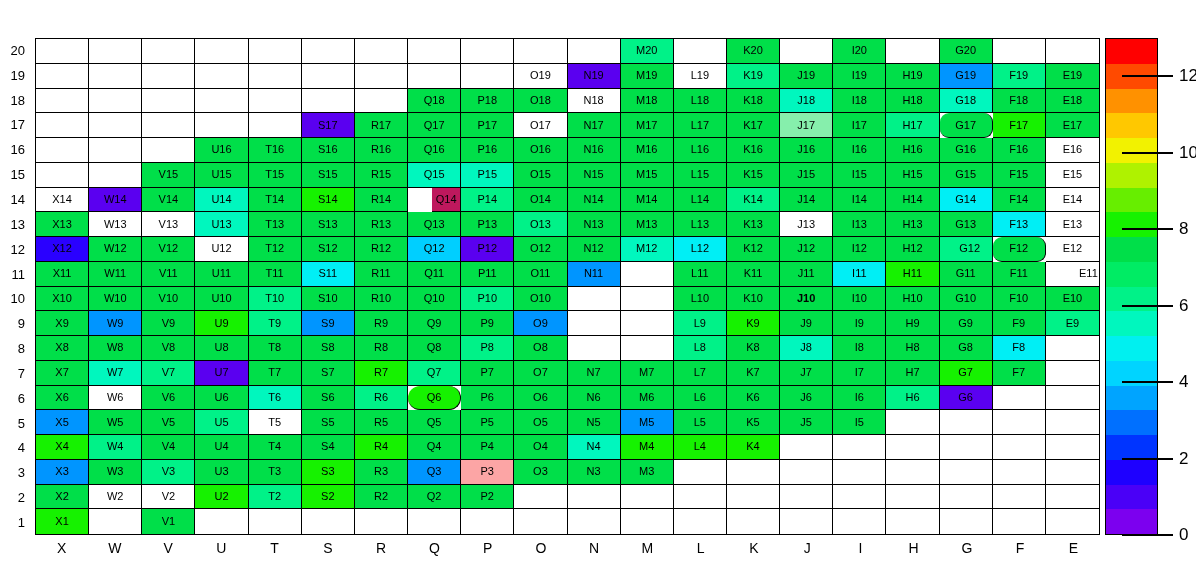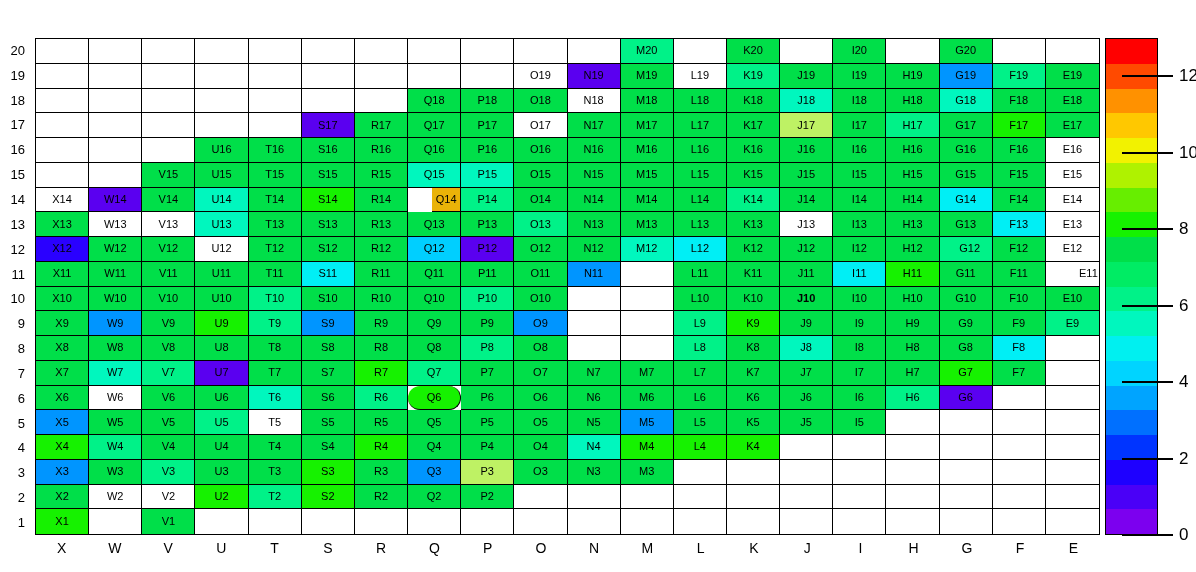--- a/index.html
+++ b/index.html
@@ -156,24 +156,24 @@
       <div class="cell" style="background: rgb(255, 255, 255);"></div>
       <div class="cell" style="background: rgb(90, 0, 240);">S17</div>
       <div class="cell" style="background: rgb(0, 223, 73);">R17</div>
       <div class="cell" style="background: rgb(0, 223, 73);">Q17</div>
       <div class="cell" style="background: rgb(0, 223, 73);">P17</div>
       <div class="cell" style="background: rgb(255, 255, 255);">O17</div>
       <div class="cell" style="background: rgb(0, 223, 73);">N17</div>
       <div class="cell" style="background: rgb(0, 223, 73);">M17</div>
       <div class="cell" style="background: rgb(0, 223, 73);">L17</div>
       <div class="cell" style="background: rgb(0, 223, 73);">K17</div>
-      <div class="cell" style="background: #bef264; text-align: right;">J17</div>
+      <div class="cell" style="background: #86efac; text-align: right;">J17</div>
       <div class="cell" style="background: rgb(0, 223, 73);">I17</div>
       <div class="cell" style="background: rgb(0, 242, 136);">H17</div>
-      <div class="cell" style="background: rgb(0, 223, 73);">G17</div>
+      <div class="cell" style="background: rgb(0, 223, 73); border-radius: 9px;">G17</div>
       <div class="cell" style="background: rgb(22, 242, 0);">F17</div>
       <div class="cell" style="background: rgb(0, 223, 73);">E17</div>
       <div class="cell" style="background: rgb(255, 255, 255);"></div>
       <div class="cell" style="background: rgb(255, 255, 255);"></div>
       <div class="cell" style="background: rgb(255, 255, 255);"></div>
       <div class="cell" style="background: rgb(0, 223, 73);">U16</div>
       <div class="cell" style="background: rgb(0, 223, 73);">T16</div>
       <div class="cell" style="background: rgb(0, 223, 73);">S16</div>
       <div class="cell" style="background: rgb(0, 223, 73);">R16</div>
       <div class="cell" style="background: rgb(0, 223, 73);">Q16</div>
@@ -209,21 +209,21 @@
       <div class="cell" style="background: rgb(0, 223, 73);">G15</div>
       <div class="cell" style="background: rgb(0, 223, 73);">F15</div>
       <div class="cell" style="background: rgb(255, 255, 255);">E15</div>
       <div class="cell" style="background: rgb(255, 255, 255);">X14</div>
       <div class="cell" style="background: rgb(90, 0, 240);">W14</div>
       <div class="cell" style="background: rgb(0, 223, 73);">V14</div>
       <div class="cell" style="background: rgb(0, 247, 190);">U14</div>
       <div class="cell" style="background: rgb(0, 223, 73);">T14</div>
       <div class="cell" style="background: rgb(22, 242, 0);">S14</div>
       <div class="cell" style="background: rgb(0, 223, 73);">R14</div>
-      <div class="cell" style="background: #eab308; margin-left: 24px;">Q14</div>
+      <div class="cell" style="background: #be185d; margin-left: 24px;">Q14</div>
       <div class="cell" style="background: rgb(0, 242, 136);">P14</div>
       <div class="cell" style="background: rgb(0, 223, 73);">O14</div>
       <div class="cell" style="background: rgb(0, 223, 73);">N14</div>
       <div class="cell" style="background: rgb(0, 223, 73);">M14</div>
       <div class="cell" style="background: rgb(0, 223, 73);">L14</div>
       <div class="cell" style="background: rgb(0, 242, 136);">K14</div>
       <div class="cell" style="background: rgb(0, 223, 73);">J14</div>
       <div class="cell" style="background: rgb(0, 223, 73);">I14</div>
       <div class="cell" style="background: rgb(0, 223, 73);">H14</div>
       <div class="cell" style="background: rgb(0, 239, 245);">G14</div>
@@ -260,21 +260,21 @@
       <div class="cell" style="background: rgb(90, 0, 240);">P12</div>
       <div class="cell" style="background: rgb(0, 223, 73);">O12</div>
       <div class="cell" style="background: rgb(0, 223, 73);">N12</div>
       <div class="cell" style="background: rgb(0, 247, 190);">M12</div>
       <div class="cell" style="background: rgb(0, 239, 245);">L12</div>
       <div class="cell" style="background: rgb(0, 223, 73);">K12</div>
       <div class="cell" style="background: rgb(0, 223, 73);">J12</div>
       <div class="cell" style="background: rgb(0, 223, 73);">I12</div>
       <div class="cell" style="background: rgb(0, 223, 73);">H12</div>
       <div class="cell" style="background: rgb(0, 242, 136); padding-left: 8px;">G12</div>
-      <div class="cell" style="background: rgb(0, 223, 73);">F12</div>
+      <div class="cell" style="background: rgb(0, 223, 73); border-radius: 9px;">F12</div>
       <div class="cell" style="background: rgb(255, 255, 255);">E12</div>
       <div class="cell" style="background: rgb(0, 223, 73);">X11</div>
       <div class="cell" style="background: rgb(0, 223, 73);">W11</div>
       <div class="cell" style="background: rgb(0, 223, 73);">V11</div>
       <div class="cell" style="background: rgb(0, 223, 73);">U11</div>
       <div class="cell" style="background: rgb(0, 223, 73);">T11</div>
       <div class="cell" style="background: rgb(0, 239, 245);">S11</div>
       <div class="cell" style="background: rgb(0, 223, 73);">R11</div>
       <div class="cell" style="background: rgb(0, 223, 73);">Q11</div>
       <div class="cell" style="background: rgb(0, 223, 73);">P11</div>
@@ -430,21 +430,21 @@
       <div class="cell" style="background: rgb(255, 255, 255);"></div>
       <div class="cell" style="background: rgb(255, 255, 255);"></div>
       <div class="cell" style="background: rgb(0, 149, 255);">X3</div>
       <div class="cell" style="background: rgb(0, 223, 73);">W3</div>
       <div class="cell" style="background: rgb(0, 242, 136);">V3</div>
       <div class="cell" style="background: rgb(0, 223, 73);">U3</div>
       <div class="cell" style="background: rgb(0, 223, 73);">T3</div>
       <div class="cell" style="background: rgb(22, 242, 0);">S3</div>
       <div class="cell" style="background: rgb(0, 223, 73);">R3</div>
       <div class="cell" style="background: rgb(0, 149, 255);">Q3</div>
-      <div class="cell" style="background: #bef264; text-align: center;">P3</div>
+      <div class="cell" style="background: #fca5a5; text-align: center;">P3</div>
       <div class="cell" style="background: rgb(0, 223, 73);">O3</div>
       <div class="cell" style="background: rgb(0, 223, 73);">N3</div>
       <div class="cell" style="background: rgb(0, 223, 73);">M3</div>
       <div class="cell" style="background: rgb(255, 255, 255);"></div>
       <div class="cell" style="background: rgb(255, 255, 255);"></div>
       <div class="cell" style="background: rgb(255, 255, 255);"></div>
       <div class="cell" style="background: rgb(255, 255, 255);"></div>
       <div class="cell" style="background: rgb(255, 255, 255);"></div>
       <div class="cell" style="background: rgb(255, 255, 255);"></div>
       <div class="cell" style="background: rgb(255, 255, 255);"></div>

